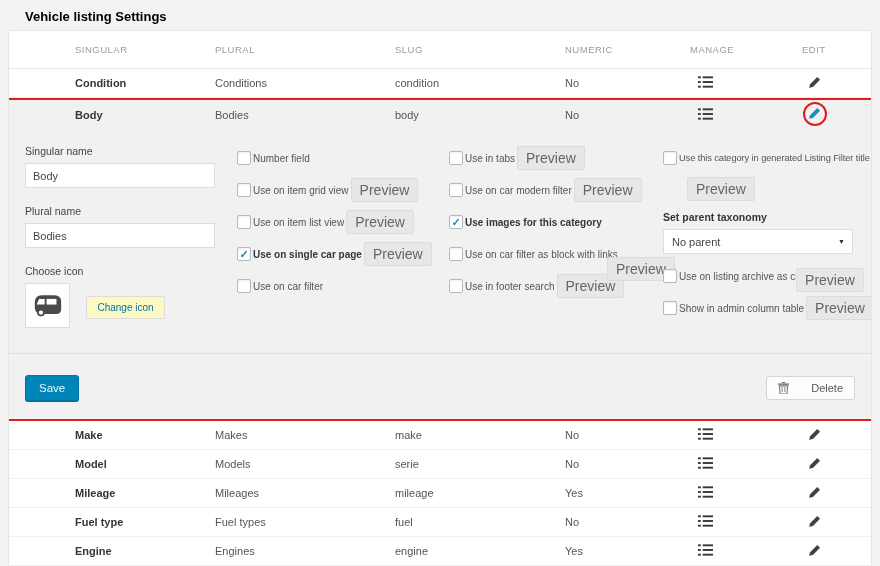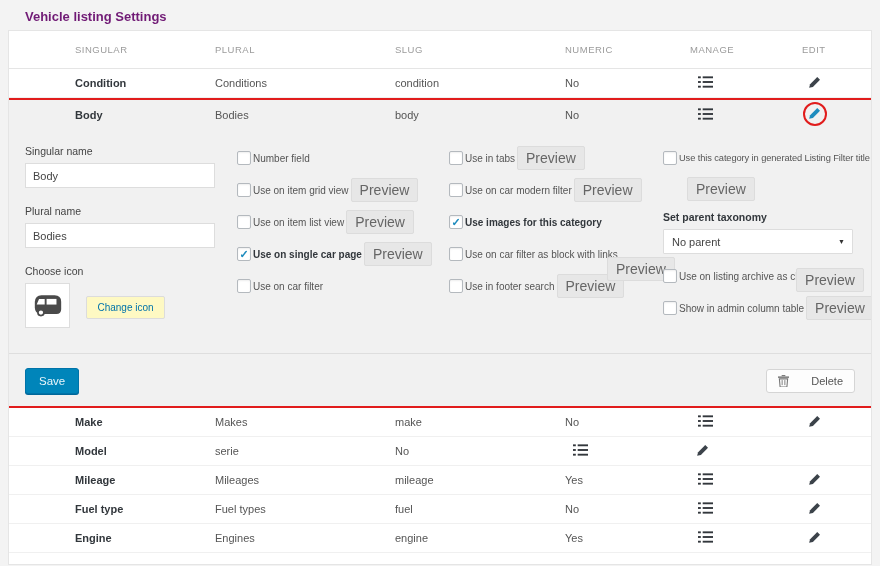--- a/index.html
+++ b/index.html
@@ -1,20 +1,20 @@
 <!DOCTYPE html>
 <html style="--accent: #0085ba; --check-blue: #1e8cbe;"><head>
 <meta charset="utf-8">
 <style>
   * { margin:0; padding:0; box-sizing:border-box; }
   html,body { background:#f3f3f3; }
   body { font-family:"Liberation Sans", sans-serif; }
   .stage { position:relative; width:880px; height:566px; background:#f3f3f3; overflow:hidden; }
 
-  .page-title { position:absolute; top:9px; left:25px; font-size:13px; font-weight:700; color:#701a75; }
+  .page-title { position:absolute; top:9px; left:25px; font-size:13px; font-weight:700; color:#000000; }
 
   .card { position:absolute; top:30px; left:8px; width:864px; background:#fff;
           border:1px solid #e5e5e5; overflow:hidden; }
 
   
   .thead, .trow { display:grid; grid-template-columns:140px 180px 170px 125px 112px 1fr;
                   padding-left:66px; align-items:center; }
   .thead { height:38px; border-bottom:1px solid #e5e5e5; background:#fff; }
   .th { font-size:9.5px; color:#9b9b9b; letter-spacing:.5px; }
   .trow { height:29px; border-bottom:1px solid #f0f0f0; background:#fff; }
@@ -62,21 +62,21 @@
   .cblabel.tight { font-size:9.3px; letter-spacing:-.1px; }
   .chip { font-size:14px; color:#666; background:#e7e7e7; border:1px solid #dcdcdc;
           padding:3px 8px; border-radius:2px; cursor:pointer; }
   .chip.standalone { display:inline-block; margin:-4px 0 10px 24px; }
 
   .selectbox { position:relative; width:190px; height:25px; background:#fff; border:1px solid #ddd;
                border-radius:1px; display:flex; align-items:center; padding:0 8px;
                font-size:11px; color:#444; cursor:pointer; margin-bottom:12px; }
   .selectbox .arrow { position:absolute; right:7px; font-size:7px; color:#333; }
 
-  .form-footer { border-top:1px solid #dedede; background:#f1f1f1; height:55px;
+  .form-footer { border-top:1px solid #dedede; background:#f1f1f1; height:68px;
                  display:flex; align-items:center; justify-content:space-between;
                  padding:0 16px; }
   .save-btn { background:var(--accent,#0085ba); color:#eaf6fb; border:1px solid #0073a8;
               border-radius:3px; font-size:11.5px; font-family:inherit; padding:6px 13px;
               cursor:pointer; box-shadow:0 1px 0 #006799; }
   .delete-btn { background:#fdfdfd; color:#555; border:1px solid #d5d5d5; border-radius:3px;
                 font-size:11px; font-family:inherit; padding:5px 11px; cursor:pointer;
                 display:inline-flex; align-items:center; gap:22px; }
 
   .partial-row { height:11px; background:#fff; }
@@ -287,20 +287,21 @@
               </svg>
             </span></div>
           <div class="c"><span class="icon-btn edit-i">
               <svg width="13" height="13" viewBox="0 0 16 16" fill="#3c434a">
                 <path d="M11.4 1.2 L14.8 4.6 L6 13.4 L1.4 14.6 L2.6 10 Z"></path>
               </svg>
             </span></div>
         </div>
         <div class="trow">
           <div class="c-sing">Model</div>
+          <div class="c">Models</div>
           <div class="c">serie</div>
           <div class="c">No</div>
           <div class="c"><span class="icon-btn manage-i">
               <svg width="15" height="12" viewBox="0 0 16 12" fill="#32373c">
                 <rect x="0" y="0" width="3" height="2"></rect>
                 <rect x="5" y="0" width="11" height="2"></rect>
                 <rect x="0" y="5" width="3" height="2"></rect>
                 <rect x="5" y="5" width="11" height="2"></rect>
                 <rect x="0" y="10" width="3" height="2"></rect>
                 <rect x="5" y="10" width="11" height="2"></rect>

